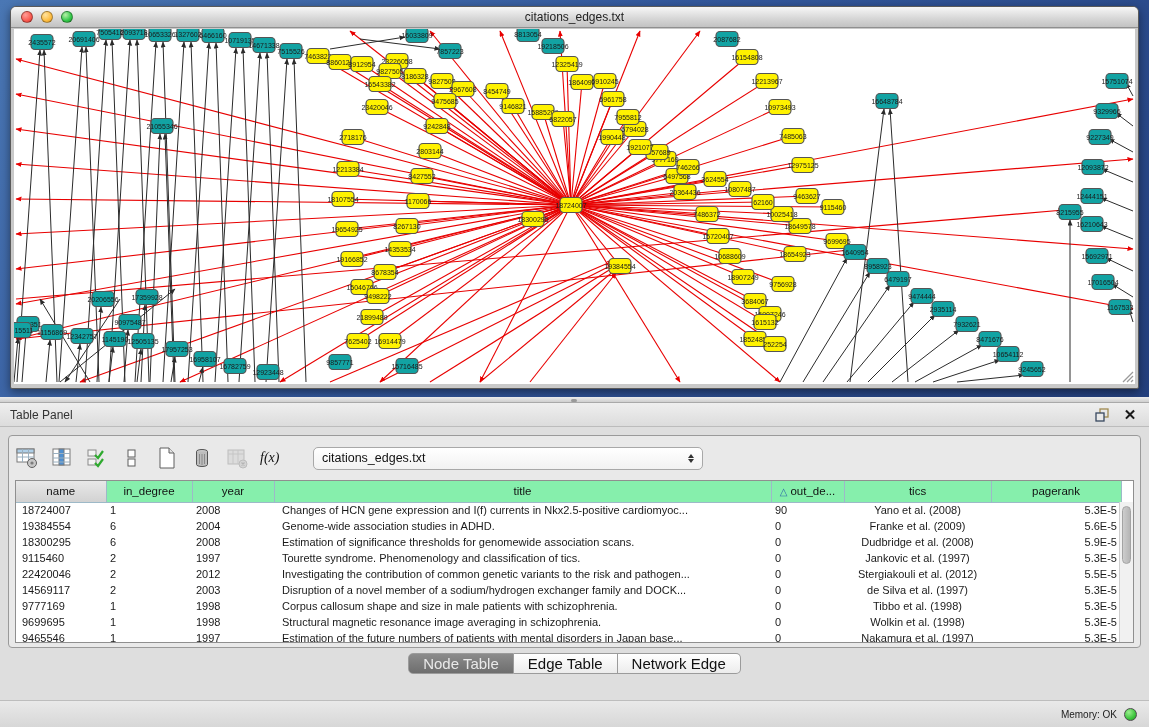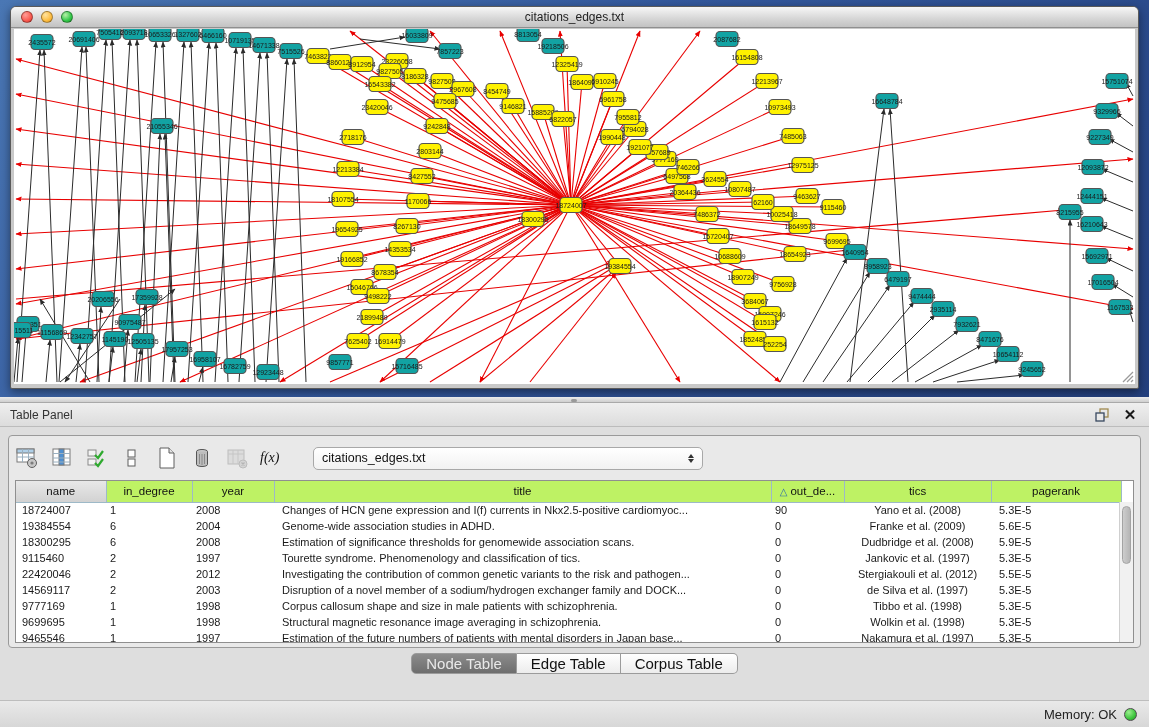--- a/index.html
+++ b/index.html
@@ -59,49 +59,49 @@
   .arrows { display:flex; flex-direction:column; gap:1px; align-items:center; }
   .arrows i { width:0; height:0; border-left:3.5px solid transparent; border-right:3.5px solid transparent; }
   .arrows .up { border-bottom:4px solid #333; }
   .arrows .dn { border-top:4px solid #333; }
 
   .table-wrap { position:absolute; left:6px; top:44px; right:6px; bottom:4px;
                 background:#fff; border:1px solid #8f8f8f; overflow:hidden; }
   table { border-collapse:collapse; table-layout:fixed; width:1105px; font-size:11px; }
   col.c0{width:90px} col.c1{width:86px} col.c2{width:82px} col.c3{width:497px}
   col.c4{width:73px} col.c5{width:147px} col.c6{width:130px}
-  th { height:21px; background:#bef264; border:1px solid #9db9c8; border-top:none;
+  th { height:21px; background:#86efac; border:1px solid #9db9c8; border-top:none;
        font-weight:normal; font-size:11.5px; color:#111; text-align:center; }
   th:first-child { background:linear-gradient(#e8e8e8,#d2d2d2); border-left:none; }
   .sort-tri { color:#2f6ea8; font-size:10px; margin-right:3px; }
   td { height:16px; padding:0 4px; color:#1a1a1a; white-space:nowrap; overflow:hidden; }
   td:nth-child(1){ padding-left:6px; }
   td:nth-child(4){ padding-left:8px; }
   td:nth-child(6){ text-align:center; }
-  td:nth-child(7){ padding-left:8px; }
+  td:nth-child(7){ padding-left:8px;text-align:right; }
   .vscroll { position:absolute; right:0; top:21px; bottom:0; width:14px;
              background:#f1f1f1; border-left:1px solid #cfcfcf; }
   .vthumb { position:absolute; left:2px; top:4px; width:9px; height:58px;
             background:linear-gradient(90deg,#cdcdcd,#b5b5b5); border-radius:5px; border:1px solid #a3a3a3; }
 
   
   .tabs { position:absolute; left:0; bottom:26px; width:100%; height:22px;
           display:flex; justify-content:center; align-items:center; }
   .seg { height:21px; display:flex; align-items:center; justify-content:center;
          font-size:15px; border:1px solid #9b9b9b; background:linear-gradient(#ffffff,#ececec);
          color:#111; padding:0 14px; border-left:none; }
   .seg.first { border-left:1px solid #9b9b9b; border-radius:5px 0 0 5px; }
   .seg.last { border-radius:0 5px 5px 0; }
   .seg.active { background:linear-gradient(#8b8b8b,#6e6e6e); color:#e9e9e9; }
 
   
   .statusbar { position:absolute; left:0; bottom:0; width:1149px; height:27px;
                background:linear-gradient(#e9e9e9,#d7d7d7); border-top:1px solid #bdbdbd;
                display:flex; align-items:center; justify-content:flex-end; padding:0 12px; gap:7px; }
-  .mem-label { font-size:13px; color:#222; }
+  .mem-label { font-size:10px; color:#222; }
   .mem-dot { width:13px; height:13px; border-radius:50%;
              background:radial-gradient(circle at 35% 30%, #9bef8e,#3ec53e 60%,#259a25);
              border:1px solid #4d4d4d; }
 </style>
 </head>
 <body>
 
 <div class="desktop">
   <div class="netwin">
     <div class="titlebar">
@@ -987,20 +987,20 @@
       </table>
       <div class="vscroll">
         <div class="vthumb"></div>
       </div>
     </div>
   </div>
 
   <div class="tabs">
     <span class="seg first active">Node Table</span>
     <span class="seg">Edge Table</span>
-    <span class="seg last">Corpus Table</span>
+    <span class="seg last">Network Edge</span>
   </div>
 </div>
 
 <div class="statusbar">
   <span class="mem-label">Memory: OK</span>
   <span class="mem-dot"></span>
 </div>
 
 </body></html>

